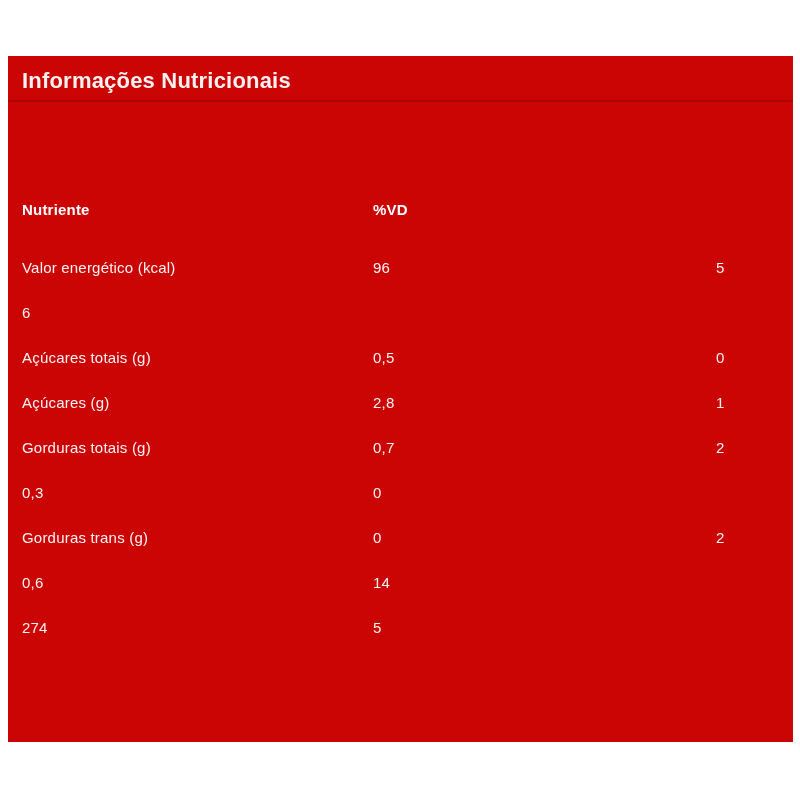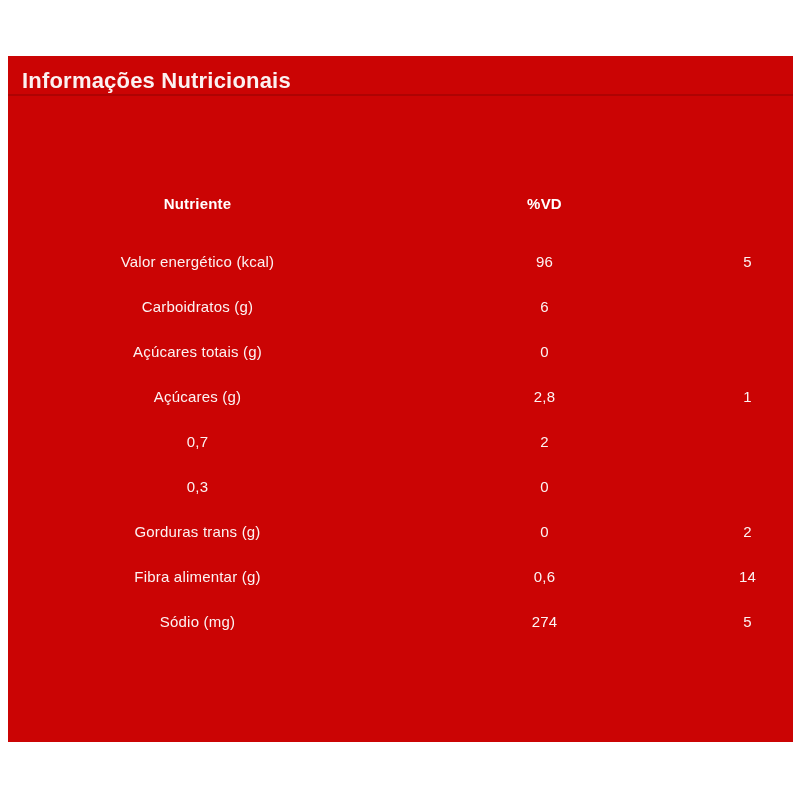--- a/index.html
+++ b/index.html
@@ -16,21 +16,21 @@
     left: 8px;
     top: 56px;
     width: 785px;
     height: 686px;
     background: #cb0404;
     color: #fcf3f3;
     box-sizing: border-box;
   }
   .panel-title-bar {
     box-sizing: border-box;
-    height: 40px;
+    height: 46px;
     padding: 11px 14px 0 14px;
     border-bottom: 2px solid rgba(0,0,0,0.14);
   }
   .panel-title {
     margin: 0;
     font-size: 22px;
     line-height: 28px;
     font-weight: 700;
     letter-spacing: 0.2px;
     color: #fbf1f1;
@@ -40,21 +40,20 @@
     margin-top: 84px;
   }
   .row {
     display: grid;
     grid-template-columns: 351px 343px 1fr;
     align-items: center;
     height: 45px;
     font-size: 15px;
     font-weight: 400;
     letter-spacing: 0.2px;
-    text-align: center;
   }
   .header-row {
     height: 46px;
     font-weight: 700;
     margin-bottom: 13px;
     color: #ffffff;
   }
   .cell {
     white-space: nowrap;
     overflow: hidden;
@@ -74,51 +73,50 @@
         <span class="cell c1">Nutriente</span>
         <span class="cell c3">%VD</span>
       </div>
       <div id="rows">
           <div class="row">
             <span class="cell c1">Valor energético (kcal)</span>
             <span class="cell c2">96</span>
             <span class="cell c3">5</span>
           </div>
           <div class="row">
-            <span class="cell c1">Carboidratos (g)</span>
             <span class="cell c3">6</span>
           </div>
           <div class="row">
             <span class="cell c1">Açúcares totais (g)</span>
+            <span class="cell c2">0,5</span>
             <span class="cell c3">0</span>
           </div>
           <div class="row">
             <span class="cell c1">Açúcares (g)</span>
             <span class="cell c2">2,8</span>
             <span class="cell c3">1</span>
           </div>
           <div class="row">
+            <span class="cell c1">Gorduras totais (g)</span>
             <span class="cell c2">0,7</span>
             <span class="cell c3">2</span>
           </div>
           <div class="row">
             <span class="cell c2">0,3</span>
             <span class="cell c3">0</span>
           </div>
           <div class="row">
             <span class="cell c1">Gorduras trans (g)</span>
             <span class="cell c2">0</span>
             <span class="cell c3">2</span>
           </div>
           <div class="row">
-            <span class="cell c1">Fibra alimentar (g)</span>
             <span class="cell c2">0,6</span>
             <span class="cell c3">14</span>
           </div>
           <div class="row">
-            <span class="cell c1">Sódio (mg)</span>
             <span class="cell c2">274</span>
             <span class="cell c3">5</span>
           </div>
         </div>
     </div>
   </section>
 </div>
 
 </body></html>

